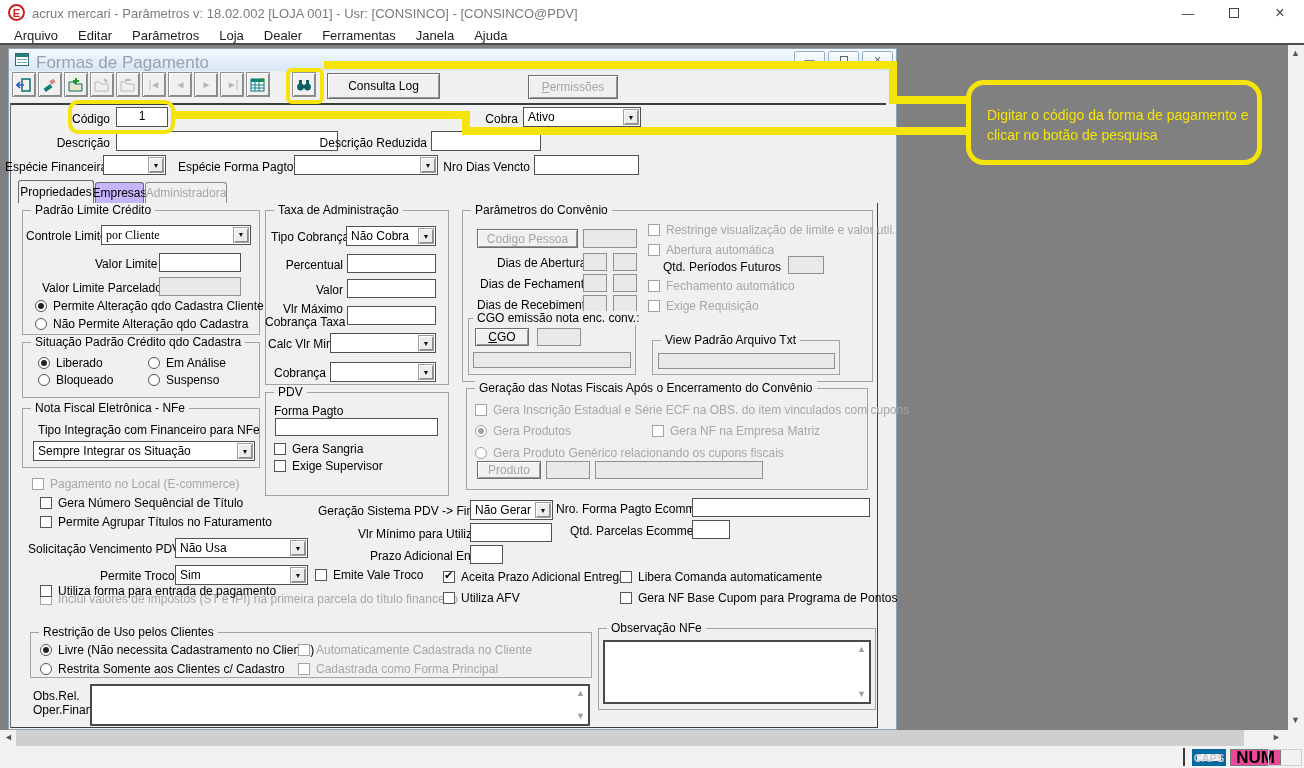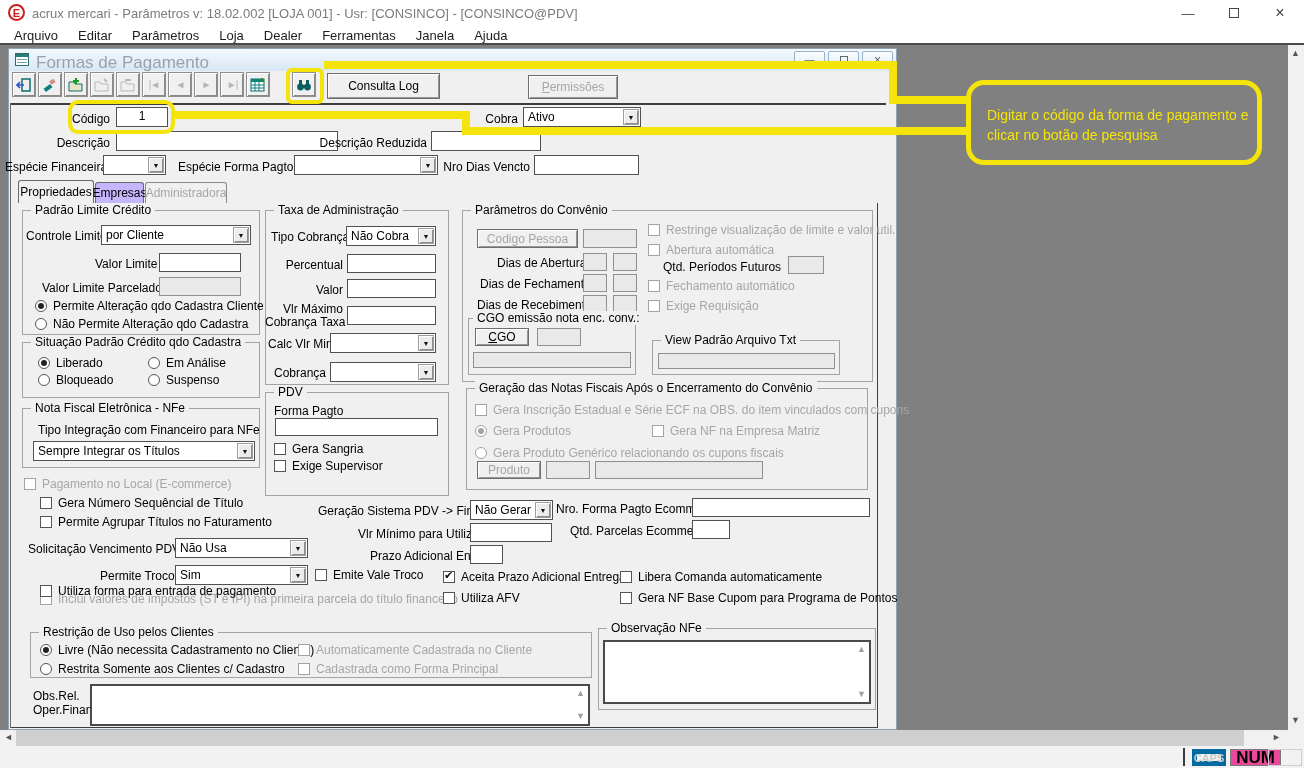--- a/index.html
+++ b/index.html
@@ -186,21 +186,21 @@
               border-radius:3px 3px 0 0;font-size:12px;display:flex;align-items:center;justify-content:center;">Propriedades</div>
   <div class="abs" style="left:95px;top:182px;width:49px;height:21px;background:#c4b5fd;border:1px solid #6a6a6a;border-bottom:none;
               border-radius:3px 3px 0 0;font-size:12px;display:flex;align-items:center;justify-content:center;">Empresas</div>
   <div class="abs dis" style="left:145px;top:182px;width:82px;height:21px;background:#f0f0f0;border:1px solid #8a8a8a;border-bottom:none;
               border-radius:3px 3px 0 0;font-size:12px;display:flex;align-items:center;justify-content:center;">Administradora</div>
 
   <div class="grp" style="left:22px;top:210px;width:238px;height:125px;">
     <span class="t">Padrão Limite Crédito</span>
   </div>
   <div class="lbl r" style="left:26px;top:229px;width:72px;">Controle Limite</div>
-  <div class="cmb" style="left:101px;top:225px;width:150px;height:20px;">
+  <div class="cmb" style="left:101px;top:225px;width:150px;height:20px;font-family:Liberation Serif, serif;">
     <span class="val">por Cliente</span>
     <span class="arr">▼</span>
   </div>
   <div class="lbl r" style="left:95px;top:257px;width:60px;">Valor Limite</div>
   <div class="tb" style="left:159px;top:253px;width:82px;height:19px;"></div>
   <div class="lbl r" style="left:42px;top:281px;width:113px;">Valor Limite Parcelado</div>
   <div class="tb gray" style="left:159px;top:277px;width:82px;height:19px;"></div>
   <div class="rad checked" style="left:35px;top:299px;">
     <span class="bx"></span>
       <span>Permite Alteração qdo Cadastra Cliente</span>
@@ -228,25 +228,25 @@
   <div class="rad" style="left:148px;top:373px;">
     <span class="bx"></span>
       <span>Suspenso</span>
   </div>
 
   <div class="grp" style="left:22px;top:408px;width:238px;height:60px;">
     <span class="t">Nota Fiscal Eletrônica - NFe</span>
   </div>
   <div class="lbl" style="left:38px;top:423px;">Tipo Integração com Financeiro para NFe</div>
   <div class="cmb" style="left:33px;top:441px;width:222px;height:20px;">
-    <span class="val">Sempre Integrar os Títulos</span>
-    <span class="arr">▼</span>
-  </div>
-
-  <div class="chk disC" style="left:24px;top:477px;">
+    <span class="val">Sempre Integrar os Situação</span>
+    <span class="arr">▼</span>
+  </div>
+
+  <div class="chk disC" style="left:32px;top:477px;">
     <span class="bx"></span>
       <span>Pagamento no Local (E-commerce)</span>
   </div>
   <div class="chk" style="left:40px;top:496px;">
     <span class="bx"></span>
       <span>Gera Número Sequêncial de Título</span>
   </div>
   <div class="chk" style="left:40px;top:515px;">
     <span class="bx"></span>
       <span>Permite Agrupar Títulos no Faturamento</span>

